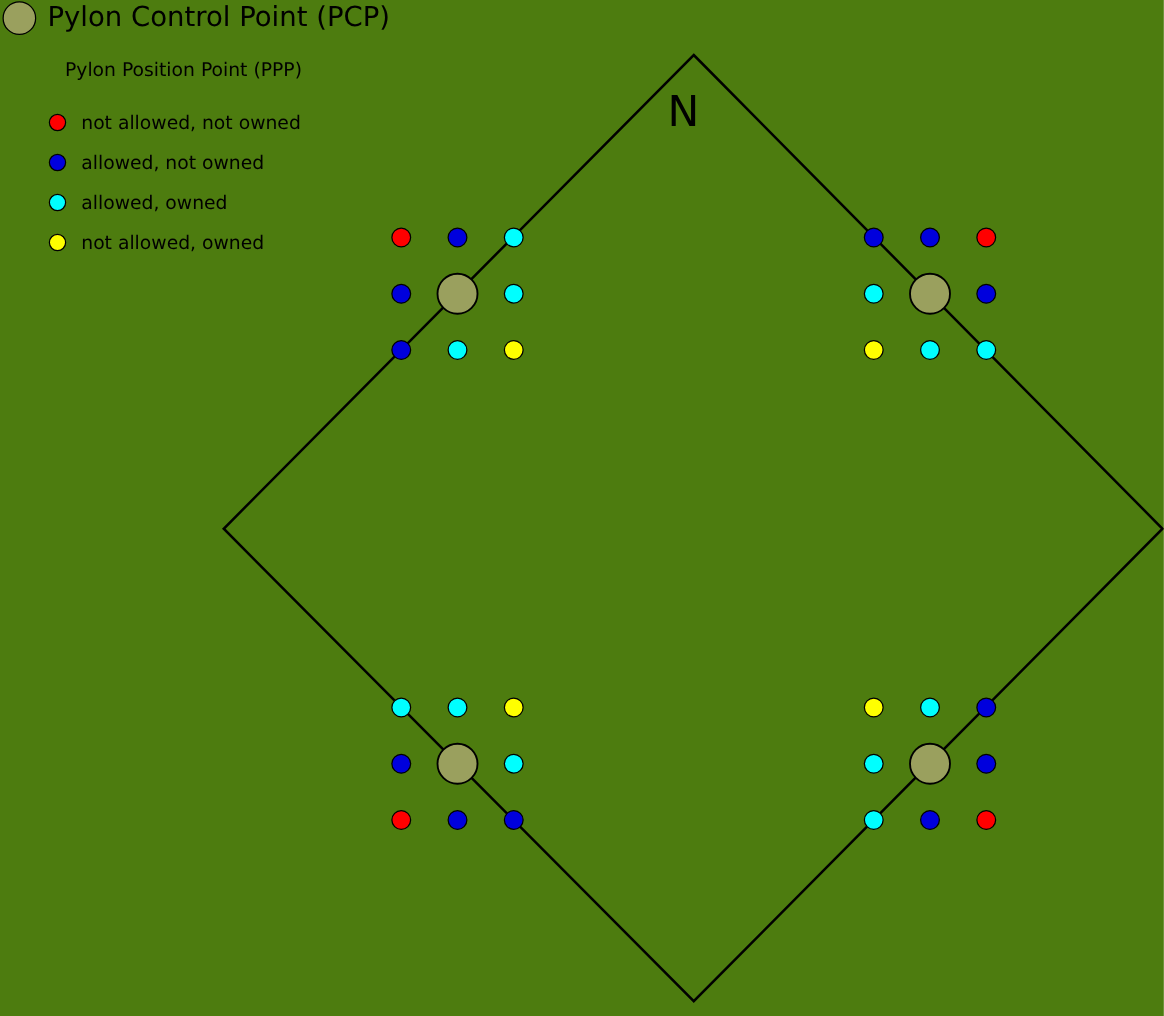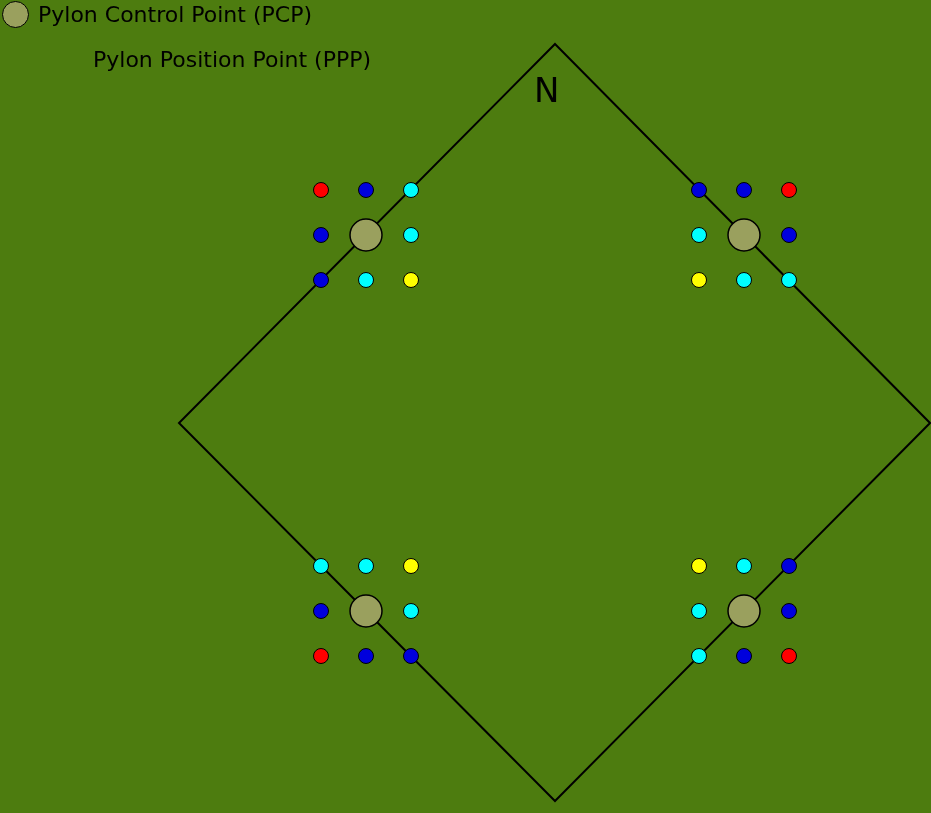--- a/index.html
+++ b/index.html
@@ -33,24 +33,23 @@
     flex: 0 0 auto;
   }
   .pcp-label {
     font-size: 22px;
     color: #000;
     white-space: nowrap;
   }
   .ppp-title {
     position: absolute;
     left: 52px; top: 47px;
-    font-size: 22px;
+    font-size: 15px;
     color: #000;
     white-space: nowrap;
-    margin-left: 41px;
   }
   .legend-items {
     position: absolute;
     left: 39px; top: 82px;
   }
   .legend-row {
     display: flex;
     align-items: center;
     gap: 12px;
     height: 32px;
@@ -119,16 +118,34 @@
       <circle cx="789" cy="656" r="7.5" fill="#ff0000" stroke="#000000" stroke-width="1"></circle>
     </svg>
 
   <div class="legend-pcp">
     <span class="pcp-swatch" id="pcp-swatch" style="background: rgb(154, 160, 94);"></span>
     <span class="pcp-label">Pylon Control Point (PCP)</span>
   </div>
 
   <div class="ppp-title">Pylon Position Point (PPP)</div>
 
+  <div class="legend-items" id="legend-items">
+      <div class="legend-row">
+        <span class="legend-dot" style="background: rgb(255, 0, 0);"></span>
+        <span class="legend-label">not allowed, not owned</span>
+      </div>
+      <div class="legend-row">
+        <span class="legend-dot" style="background: rgb(0, 0, 221);"></span>
+        <span class="legend-label">allowed, not owned</span>
+      </div>
+      <div class="legend-row">
+        <span class="legend-dot" style="background: rgb(0, 255, 255);"></span>
+        <span class="legend-label">allowed, owned</span>
+      </div>
+      <div class="legend-row">
+        <span class="legend-dot" style="background: rgb(255, 255, 0);"></span>
+        <span class="legend-label">not allowed, owned</span>
+      </div>
+    </div>
 
   <div class="north">N</div>
 
 </div>
 
 </body></html>

